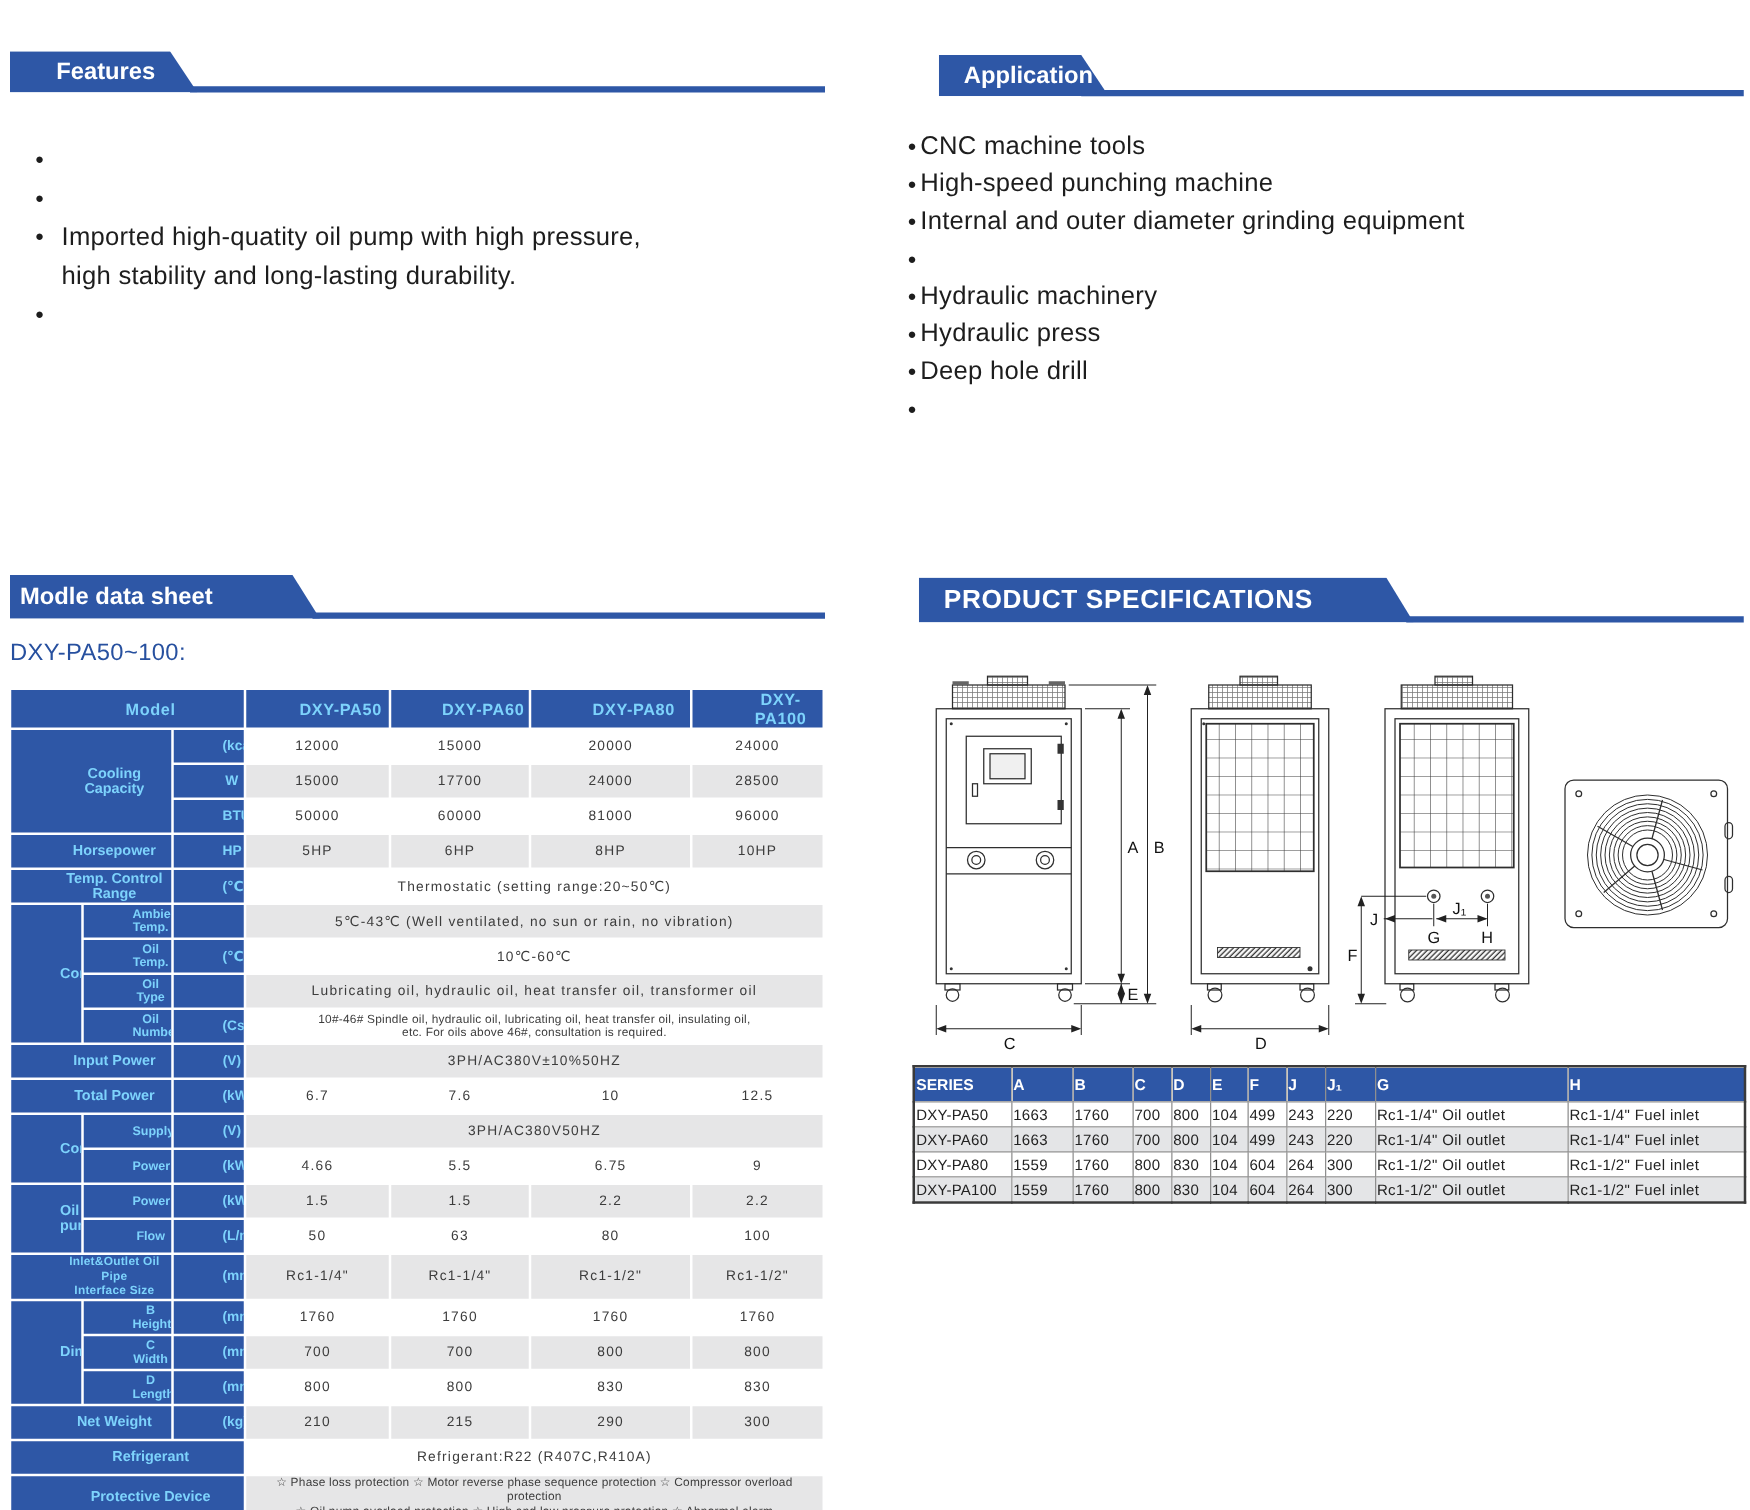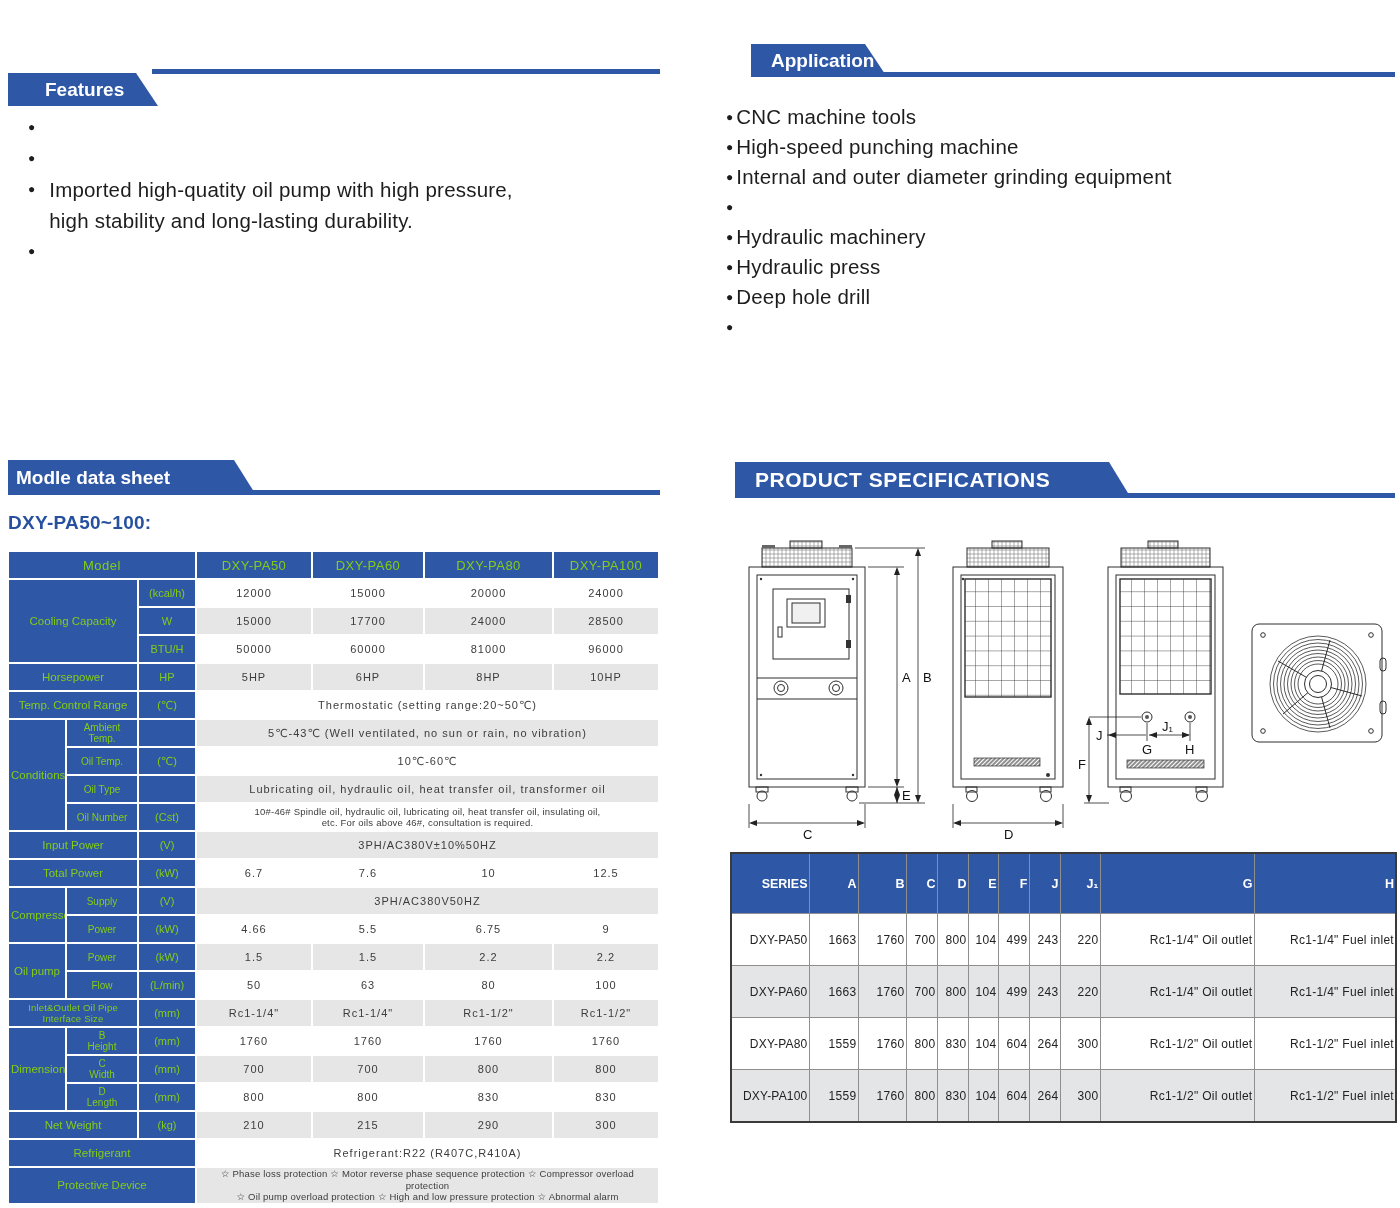--- a/index.html
+++ b/index.html
@@ -8,62 +8,62 @@
     font-family:"Liberation Sans","DejaVu Sans",sans-serif;color:#1d1d1d;
     overflow:hidden;
   }
   
   .flag{
     position:absolute;background:#2e57a6;color:#fff;font-weight:bold;
     display:flex;align-items:center;
     clip-path:polygon(0 0,calc(100% - 22px) 0,100% 100%,0 100%);
   }
   .hbar{position:absolute;background:#2e57a6;height:5px;}
-  #features-flag{left:8px;top:41px;width:150px;height:33px;font-size:19px;padding-left:37px;box-sizing:border-box;margin-top:32px;}
+  #features-flag{left:8px;top:41px;width:150px;height:33px;font-size:19px;padding-left:37px;box-sizing:border-box;}
   #features-bar{left:152px;top:69px;width:508px;}
   #application-flag{left:751px;top:44px;width:136px;height:33px;font-size:19px;padding-left:20px;box-sizing:border-box;}
   #application-bar{left:865px;top:72px;width:530px;}
   #modelsheet-flag{left:8px;top:460px;width:248px;height:35px;font-size:19px;padding-left:8px;box-sizing:border-box;}
   #modelsheet-bar{left:250px;top:490px;width:410px;}
   #prodspec-flag{left:735px;top:462px;width:396px;height:36px;font-size:21px;letter-spacing:.5px;padding-left:20px;box-sizing:border-box;}
   #prodspec-bar{left:1125px;top:493px;width:270px;}
   
   .blist{position:absolute;}
   #features-list{left:22px;top:112px;width:670px;font-size:20.5px;line-height:31px;}
   #application-list{left:726px;top:102px;width:670px;font-size:20.5px;line-height:30px;}
   .li-row{display:flex;align-items:flex-start;}
   .bullet{flex:0 0 auto;font-size:12px;line-height:inherit;}
   #features-list .bullet{margin-right:14px;margin-left:6px;}
   #application-list .bullet{margin-right:3px;}
   .li-text{white-space:pre-line;letter-spacing:.2px;}
   
-  #model-subtitle{position:absolute;left:8px;top:512px;font-size:19px;font-weight:bold;color:#27509f;letter-spacing:.3px;}
+  #model-subtitle{position:absolute;left:8px;top:512px;font-size:19px;font-weight:normal;color:#27509f;letter-spacing:.3px;}
   
   #model-table{
     position:absolute;left:7px;top:550px;width:653px;
     border-collapse:separate;border-spacing:2px;table-layout:fixed;
   }
   #model-table td{
     height:26px;text-align:center;vertical-align:middle;padding:0 2px;
     white-space:pre-line;overflow:hidden;
   }
-  #model-table td.hd{background:#2e57a6;color:#84cc16;font-weight:normal;font-size:11.5px;}
+  #model-table td.hd{background:#2e57a6;color:#7dd3fc;font-weight:bold;font-size:11.5px;padding-left:39px;}
   #model-table td.hd.top{font-size:13px;letter-spacing:.5px;}
   #model-table td.hd.unit{font-size:11px;}
   #model-table td.hd.sub{font-size:10px;line-height:11px;}
   #model-table td.dt{background:#fff;color:#3c3c3c;font-size:11px;letter-spacing:1px;}
   #model-table td.dt.shade{background:#e6e6e7;}
   #model-table td.small{font-size:9.5px;letter-spacing:.2px;line-height:11.5px;}
   
   #series-table{
     position:absolute;left:730px;top:852px;width:665px;
     border-collapse:collapse;table-layout:fixed;border:2px solid #3a3a3a;
   }
   #series-table th,#series-table td{
-    border:1px solid #8f8f8f;text-align:right;vertical-align:middle;padding:16px 1px;overflow:hidden;
+    border:1px solid #8f8f8f;text-align:left;vertical-align:middle;padding:0 1px;overflow:hidden;
   }
   #series-table th{background:#2e57a6;color:#fff;font-weight:bold;font-size:12.5px;height:27px;}
   #series-table td{height:19px;font-size:12px;color:#222;background:#fff;letter-spacing:.3px;}
   #series-table tr.shade td{background:#e4e5e7;}
   #series-table td.lbl{letter-spacing:.2px;}
   
   #diagram-wrap{position:absolute;left:728px;top:532px;width:672px;height:312px;}
   .dimlbl{font-size:13px;fill:#111;font-family:"Liberation Sans","DejaVu Sans",sans-serif;}
 </style>
 </head>

